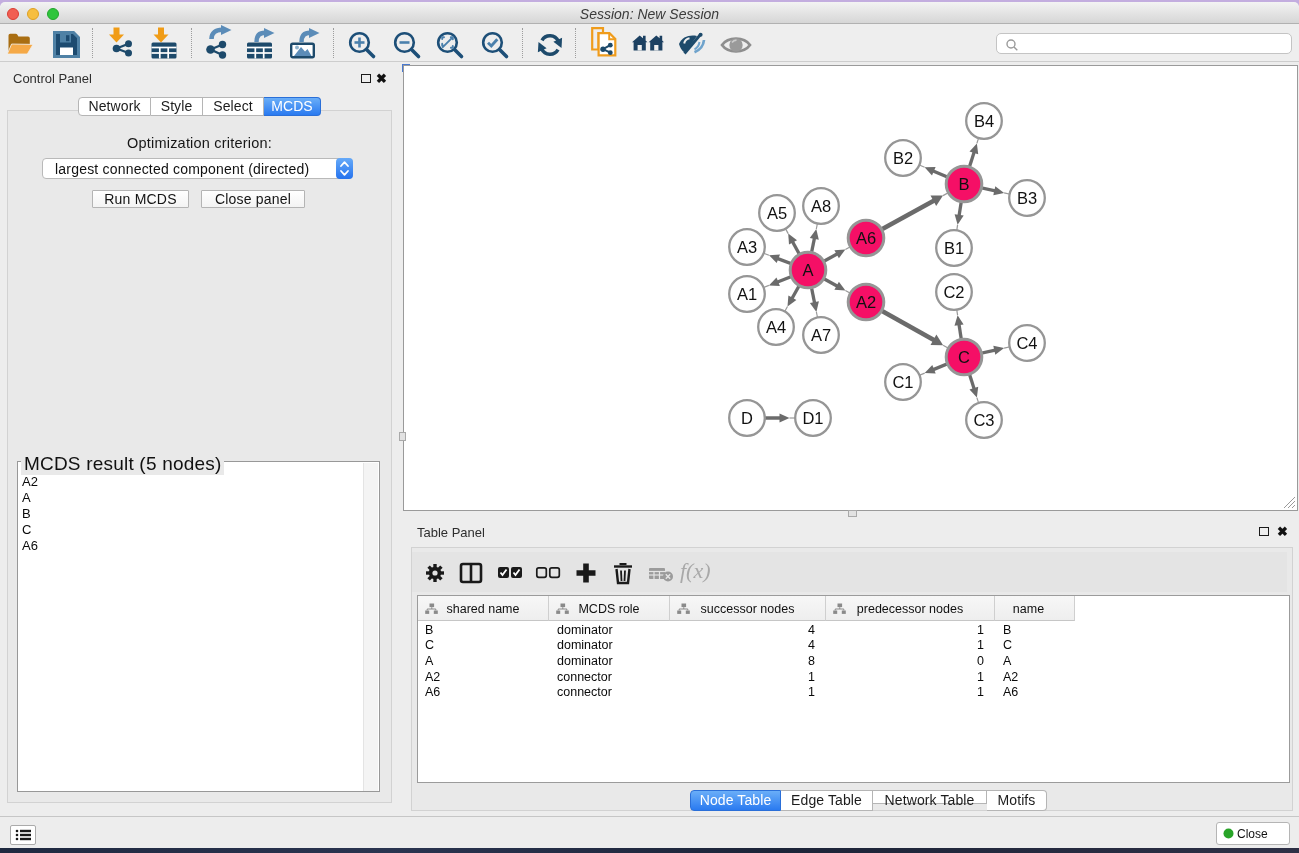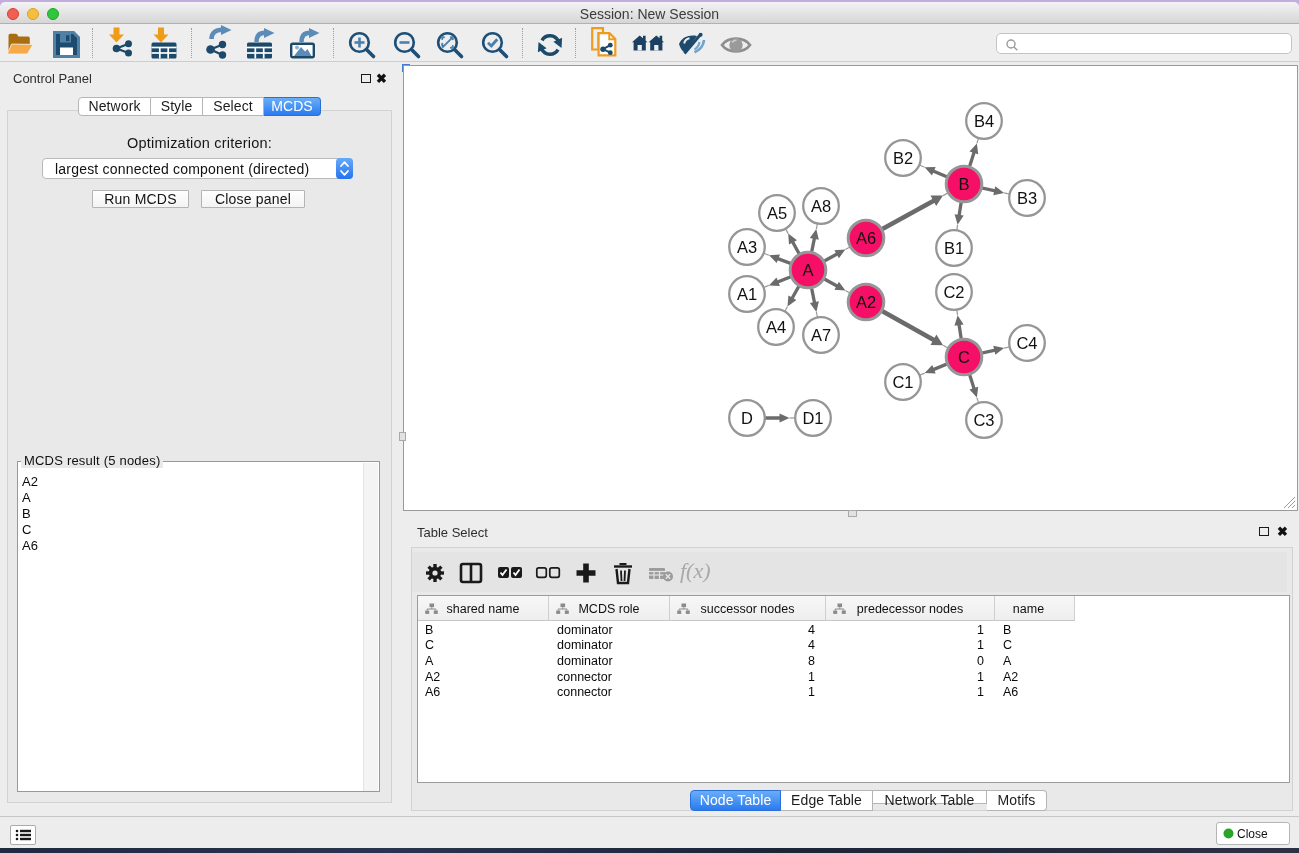--- a/index.html
+++ b/index.html
@@ -3,21 +3,21 @@
 <meta charset="utf-8">
 <style>
   * { margin:0; padding:0; box-sizing:border-box; }
   html,body { width:1299px; height:853px; overflow:hidden; }
   body { font-family:"Liberation Sans", sans-serif; background:#ededed; position:relative; opacity:0.999; }
   .abs { position:absolute; }
   
   #deskTop { left:0; top:0; width:1299px; height:6px; background:#c3addf; }
   #titlebar { left:0; top:2px; width:1299px; height:22px;
     background:linear-gradient(#f3f3f3,#d6d6d6); border-bottom:1px solid #b1b1b1;
-    border-radius:5px 5px 0 0; }
+    border-radius:5px 5px 0 0;font-style:italic; }
   .light { position:absolute; top:6px; width:12px; height:12px; border-radius:50%; }
   #title { width:100%; text-align:center; top:4px; font-size:14px; color:#3b3b3b; }
   #toolbar { left:0; top:24px; width:1299px; height:38px; background:#eeeeee; border-bottom:1px solid #cdcdcd; }
   .tsep { position:absolute; top:4px; height:30px; width:0; border-left:1px dotted #9d9d9d; }
   #search { left:996px; top:9px; width:296px; height:21px; background:#fff;
     border:1px solid #c4c4c4; border-radius:5px; }
   
   #cpTitle { left:13px; top:71px; font-size:13px; color:#2e2e2e; }
   .floatbox { width:10px; height:9px; border:1.6px solid #1a1a1a; background:transparent; }
   .xclose { font-size:13px; color:#111; font-weight:bold; }
@@ -31,21 +31,21 @@
   #optLabel { left:7px; top:135px; width:385px; text-align:center; font-size:14.5px; letter-spacing:0.2px; color:#161616; }
   #dropdown { left:42px; top:158px; width:311px; height:21px; background:#fff; border:1px solid #b9b9b9; border-radius:4px; }
   #ddText { left:12px; top:2px; font-size:14px; letter-spacing:0.2px; color:#111; }
   #ddStep { right:-1px; top:-1px; width:17px; height:21px; border-radius:4px;
     background:linear-gradient(#66aaf9,#2573ee); }
   .btn { background:linear-gradient(#ffffff,#f3f3f3); border:1px solid #b4b4b4; border-radius:1px;
      font-size:14px; letter-spacing:0.2px; color:#141414; text-align:center; line-height:16px; height:18px; }
   
   #mcdsBox { left:17px; top:461px; width:363px; height:331px; background:#fff;
      border:1px solid #989898; }
-  #mcdsLegend { left:21px; top:453px; font-size:13px; letter-spacing:0.2px; color:#111; background:#e9e9e9; padding:0 3px; }
+  #mcdsLegend { left:21px; top:453px; font-size:19px; letter-spacing:0.2px; color:#111; background:#e9e9e9; padding:0 3px; }
   #mcdsScroll { right:1px; top:1px; width:15px; height:328px; background:#f4f4f4; border-left:1px solid #e4e4e4; }
   .mitem { font-size:13px; color:#0a0a0a; line-height:16px; }
   
   #netwin { left:403px; top:65px; width:895px; height:446px; background:#fff; border:1px solid #9a9a9a; }
   #netTitlebar { left:0; top:0; width:893px; height:19px; background:linear-gradient(#f8f8f8,#dadada); border-bottom:1px solid #b3b3b3; }
   #netTitle { width:100%; text-align:center; top:3px; font-size:13px; color:#333; }
   .nlight { position:absolute; top:4.5px; width:11px; height:11px; border-radius:50%; }
   
   #tpTitle { left:417px; top:525px; font-size:13px; color:#2e2e2e; }
   #tpPanel { left:411px; top:547px; width:882px; height:264px; background:#e9e9e9; border:1px solid #d2d2d2; }
@@ -367,21 +367,21 @@
       <g stroke="#9a9a9a" stroke-width="1">
         <line x1="13" y1="2" x2="2" y2="13"></line>
         <line x1="13" y1="6" x2="6" y2="13"></line>
         <line x1="13" y1="10" x2="10" y2="13"></line>
       </g>
     </svg>
 </div>
 <div class="abs" style="left:399px;top:432px;width:7px;height:9px;background:#e2e2e2;border:1px solid #a9a9a9;"></div>
 <div class="abs" style="left:848px;top:510px;width:9px;height:7px;background:#e2e2e2;border:1px solid #a9a9a9;"></div>
 
-<div class="abs" id="tpTitle">Table Select</div>
+<div class="abs" id="tpTitle">Table Panel</div>
 <div class="abs" style="left:1259px;top:527px;">
     <div class="floatbox"></div>
   </div>
 <div class="abs xclose" style="left:1277px;top:524px;">✖</div>
 <div class="abs" id="tpPanel"></div>
 <div class="abs" id="tpToolbar">
   <svg width="22" height="22" style="position:absolute;left:12px;top:10px" viewBox="0 0 22 22">
   <g fill="#1a1a1a">
         <circle cx="11" cy="11" r="6.2"></circle>
   <g stroke="#1a1a1a" stroke-width="3.4">

